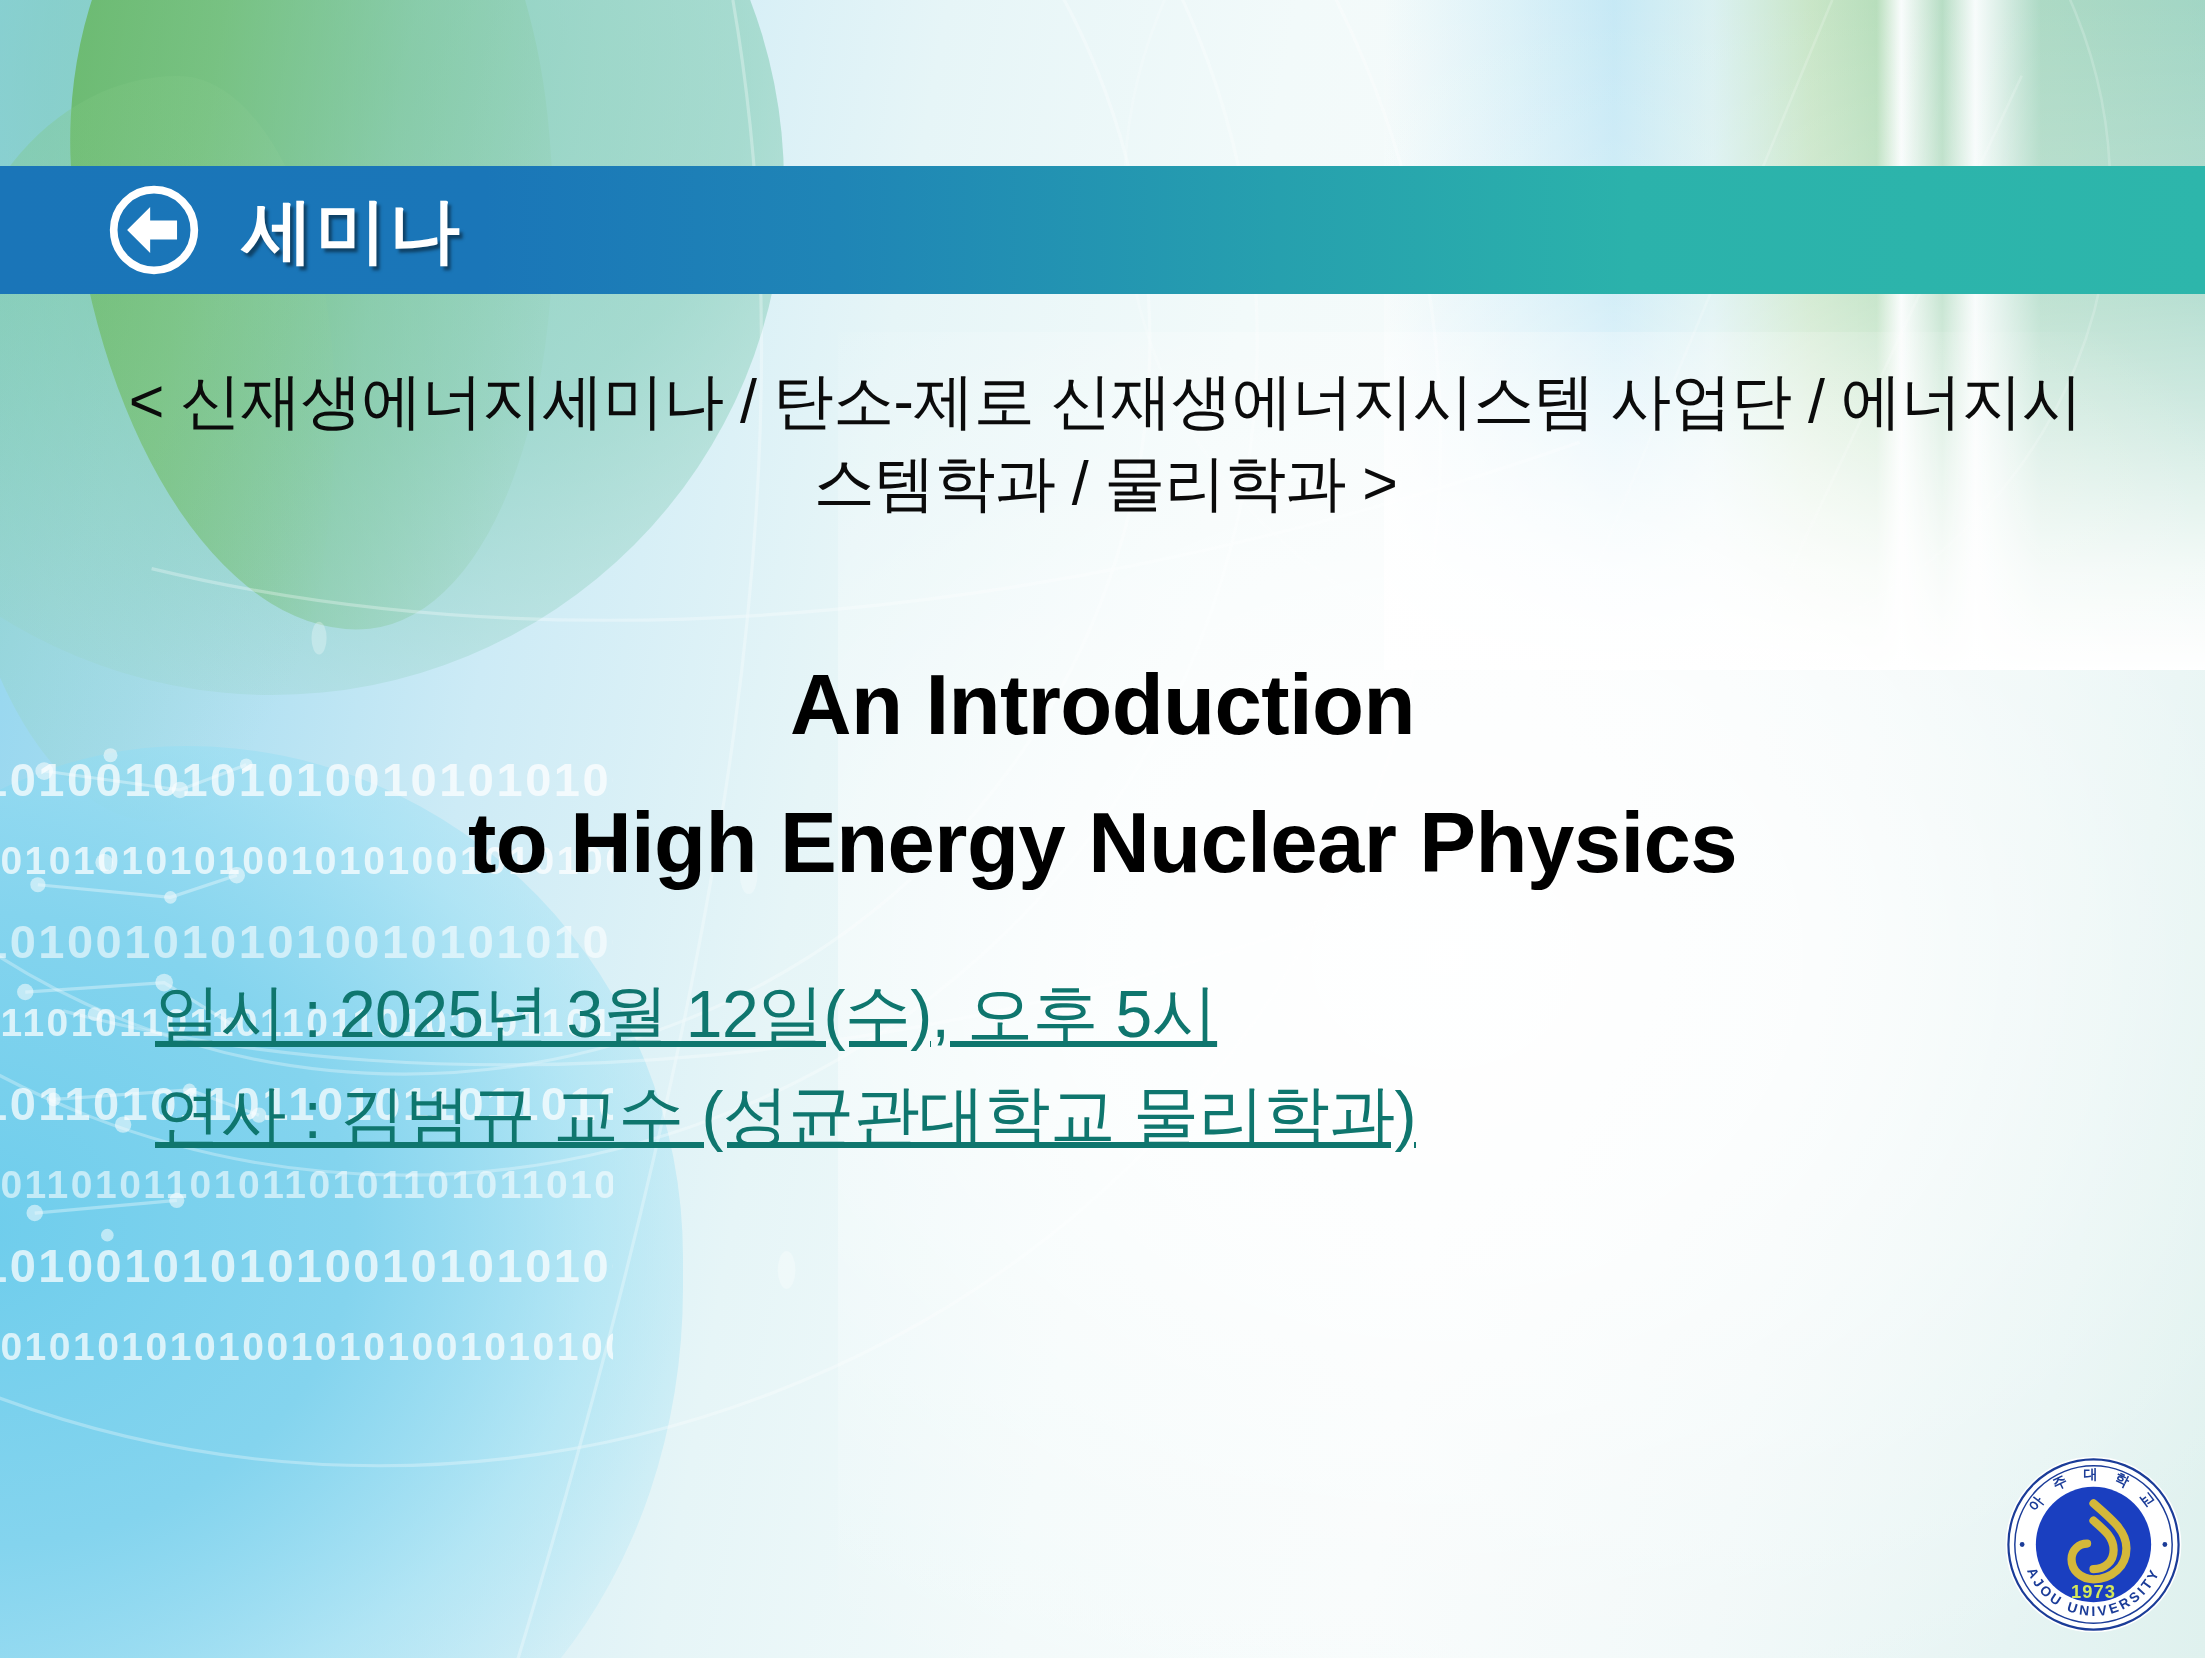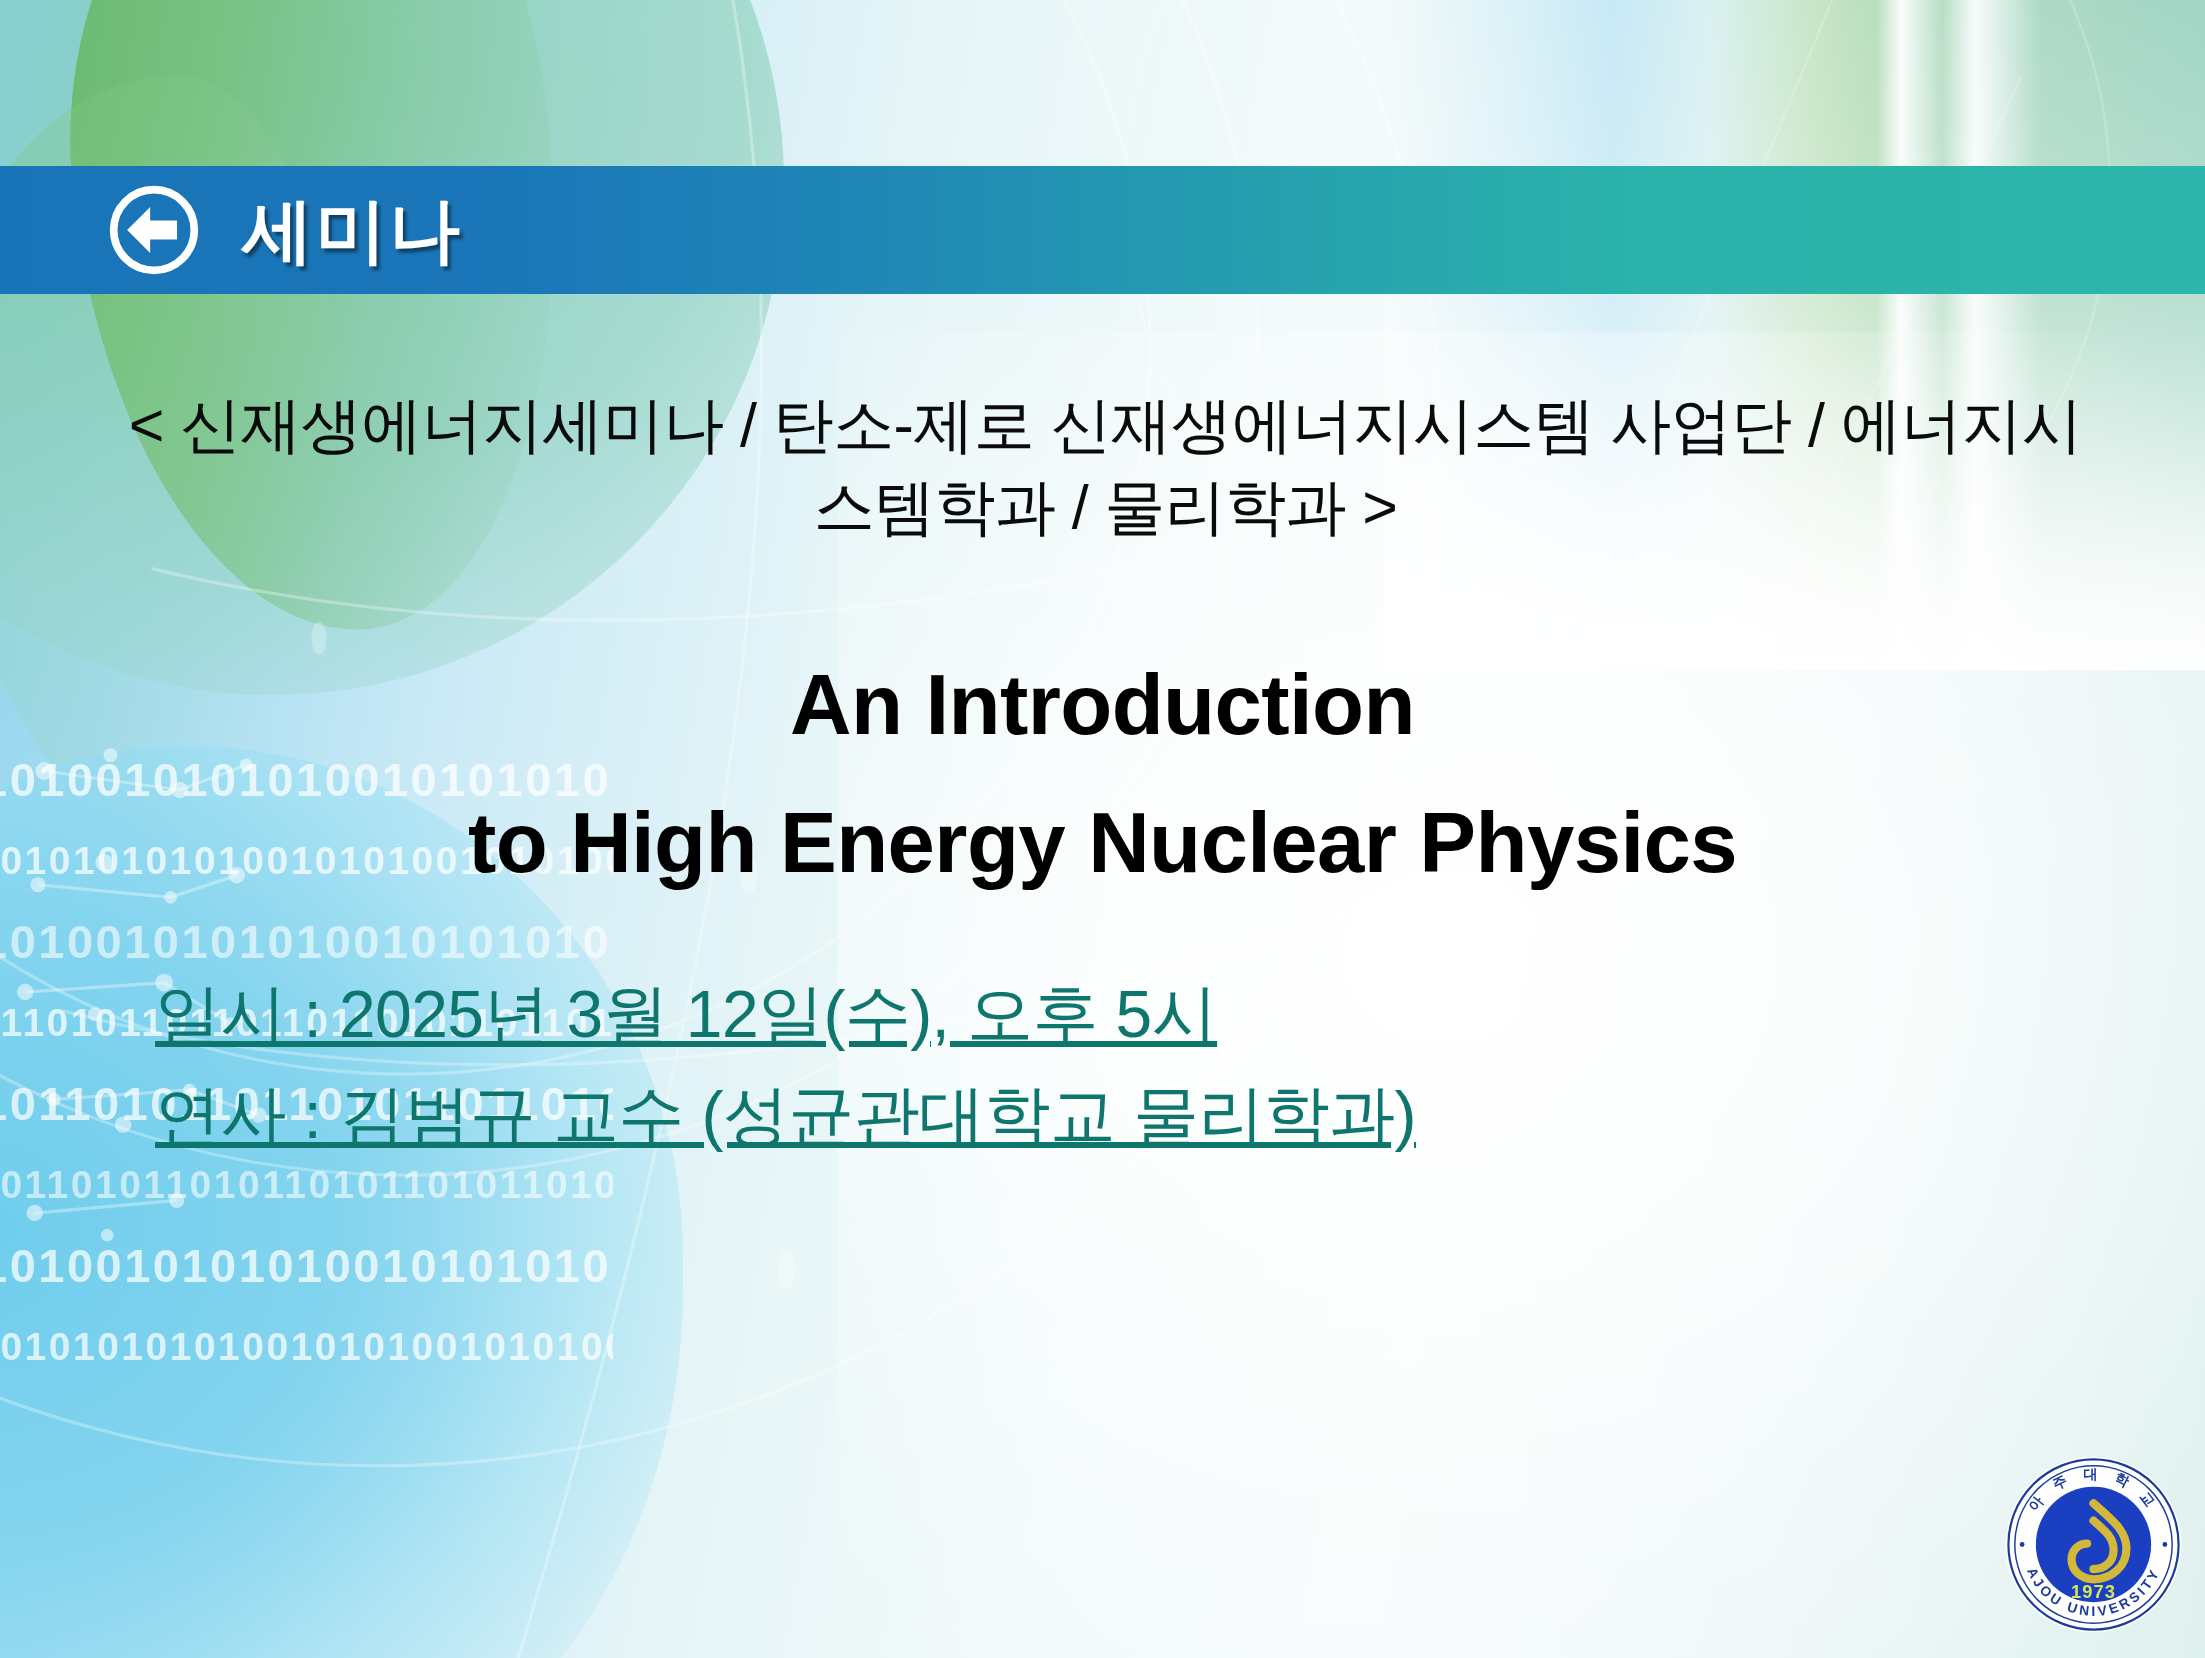--- a/index.html
+++ b/index.html
@@ -208,21 +208,21 @@
     position: absolute;
     left: 0;
     top: 294px;
     width: 2205px;
     height: 1365px;
   }
 
   .breadcrumb {
     position: absolute;
     left: 120px;
-    top: 90px;
+    top: 66px;
     width: 1971px;
     text-align: center;
     color: #0b0b0b;
     font-size: 61px;
     font-weight: 400;
     line-height: 82px;
     letter-spacing: -0.6px;
   }
 
   .title-block {

